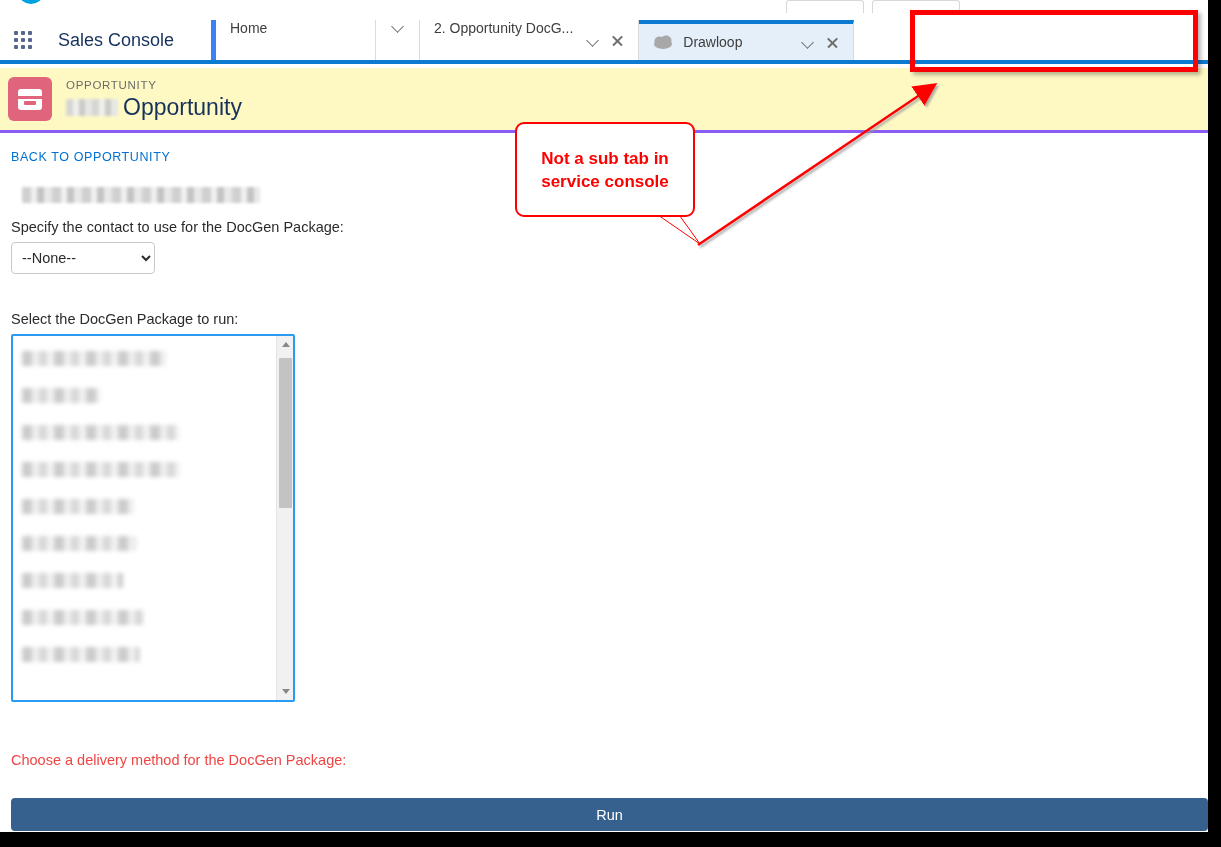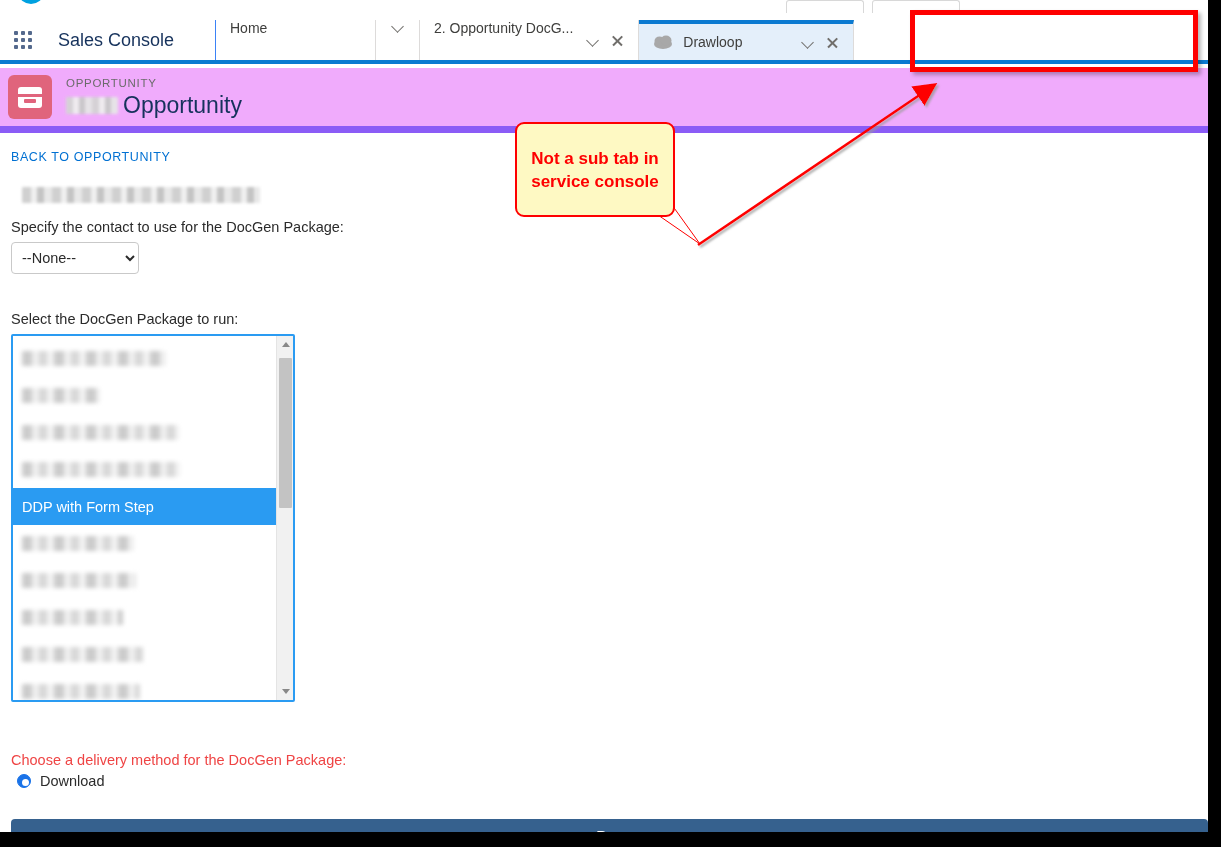--- a/index.html
+++ b/index.html
@@ -74,21 +74,21 @@
     gap: 3px;
   }
   .grid-dots i { display:block; width:4px; height:4px; background:#54698d; border-radius:1px; }
 
   .app-name {
     display: flex;
     align-items: center;
     padding: 0 18px 0 12px;
     font-size: 18px;
     color: #16325c;
-    border-right: 1px solid #3b82f6;
+    border-right: 5px solid #3b82f6;
     min-width: 170px;
   }
 
   .ctab {
     position: relative;
     display: flex;
     padding: 0 14px;
     font-size: 14px;
     color: #3e3e3c;
     border-right: 1px solid #dddbda;
@@ -125,22 +125,22 @@
     position: relative;
     flex: none;
   }
   .cloud-icon svg { display:block; }
 
   
   .rec-header {
     position: absolute;
     left: 0; top: 68px;
     width: 1208px; height: 65px;
-    background: #f0abfc;
-    border-bottom: 7px solid #8b5cf6;
+    background: #fef9c3;
+    border-bottom: 3px solid #8b5cf6;
     display: flex;
     align-items: center;
   }
   .rec-icon-wrap { width: 56px; display:flex; align-items:center; justify-content:flex-start; padding-left: 8px; }
   .rec-icon {
     width: 44px; height: 44px;
     background: #e0647c;
     border-radius: 6px;
     position: relative;
     display: flex; align-items: center; justify-content: center;
@@ -216,21 +216,21 @@
         #c4c4c4 15px, #c4c4c4 22px,
         #e8e8e8 22px, #e8e8e8 30px);
     filter: blur(1.8px);
   }
   .field-label {
     font-size: 14.5px;
     color: #2b2b2b;
     margin-bottom: 7px;
   }
   select.sfselect {
-    width: 128px;
+    width: 144px;
     height: 32px;
     font-size: 14.5px;
     font-family: "Liberation Sans", sans-serif;
     color: #2b2b2b;
     border: 1px solid #c9c9c9;
     border-radius: 4px;
     background: #fff;
     padding: 0 6px;
   }
   .spacer { height: 37px; }
@@ -350,24 +350,24 @@
   .redbox {
     position: absolute;
     left: 910px; top: 10px;
     width: 288px; height: 62px;
     border: 5px solid #fe0000;
     box-shadow: 3px 3px 4px rgba(0,0,0,.28);
   }
   .callout {
     position: absolute;
     left: 515px; top: 122px;
-    width: 160px; height: 95px;
+    width: 180px; height: 95px;
     border: 2px solid #fe0000;
     border-radius: 9px;
-    background: #fef9c3;
+    background: #ffffff;
     color: #fe0000;
     font-size: 17px;
     font-weight: bold;
     line-height: 23px;
     text-align: center;
     display: flex;
     align-items: center;
     justify-content: center;
     padding: 0 8px;
   }
@@ -479,23 +479,20 @@
             </div>
           <div class="lopt">
               <span class="blurtext" style="width:78px;"></span>
             </div>
           <div class="lopt">
               <span class="blurtext" style="width:157px;"></span>
             </div>
           <div class="lopt">
               <span class="blurtext" style="width:158px;"></span>
             </div>
-          <div class="lopt selected">
-            <span>DDP with Form Step</span>
-          </div>
           <div class="lopt">
               <span class="blurtext" style="width:112px;"></span>
             </div>
           <div class="lopt">
               <span class="blurtext" style="width:114px;"></span>
             </div>
           <div class="lopt">
               <span class="blurtext" style="width:101px;"></span>
             </div>
           <div class="lopt">
@@ -510,24 +507,20 @@
               <div class="tri up"></div>
             </div>
           <div class="sthumb"></div>
           <div class="sbtn down">
               <div class="tri down"></div>
             </div>
         </div>
       </div>
 
       <div class="delivery-label">Choose a delivery method for the DocGen Package:</div>
-      <div class="radio-row">
-        <span class="radio"></span>
-        <span class="radio-label">Download</span>
-      </div>
 
       <div class="btn-row">
         <button class="btn run">Run</button>
         <button class="btn cancel">Cancel</button>
       </div>
 
     </div>
   </div>
 
   <div class="annot">

